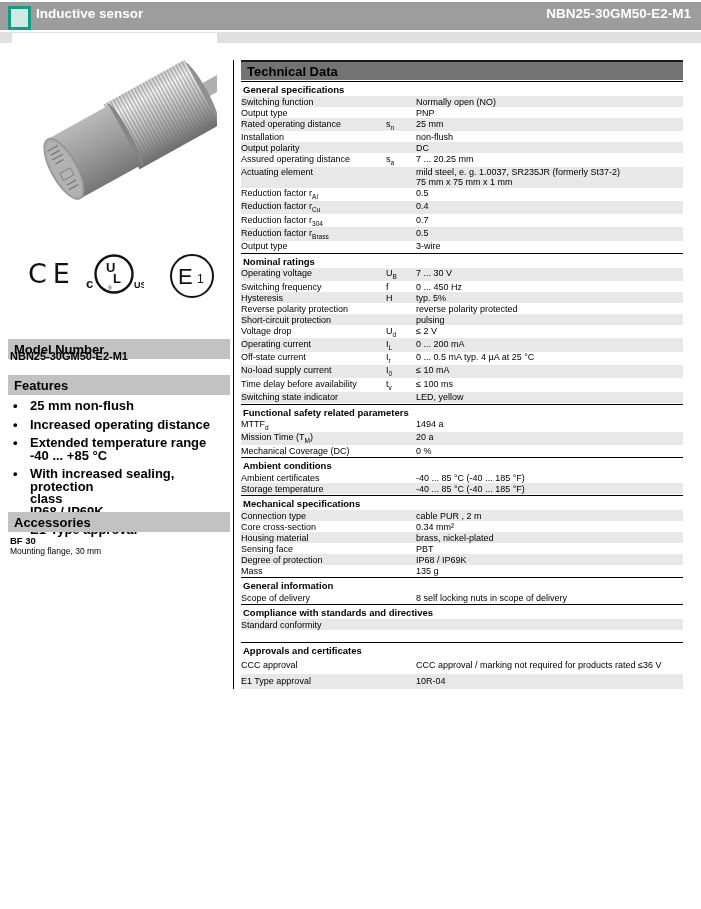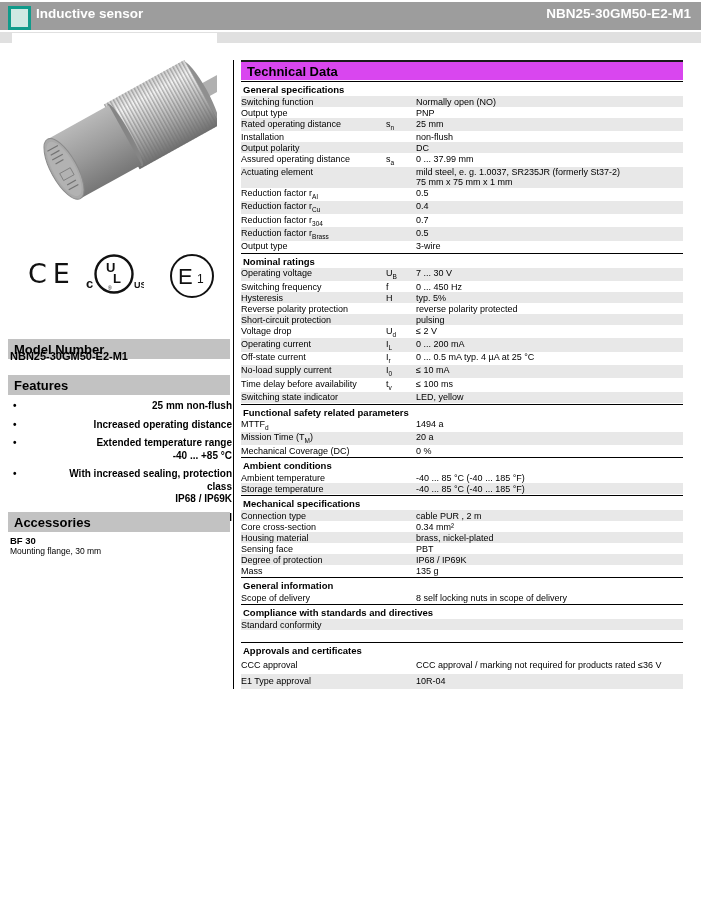--- a/index.html
+++ b/index.html
@@ -20,29 +20,29 @@
   .ul-mark{position:absolute;left:84px;top:250px;}
   .e1-mark{position:absolute;left:164px;top:251px;}
   svg text{font-family:"Liberation Sans",sans-serif;fill:#111;}
   
   .side-bar{position:absolute;left:8px;width:222px;height:20px;background:#c2c2c2;
         font-weight:bold;font-size:13px;padding:3px 0 0 6px;box-sizing:border-box;}
   .bar-model{top:339px;} .bar-features{top:375px;} .bar-accessories{top:512px;}
   .model-text{position:absolute;left:10px;top:350px;font-weight:bold;font-size:11px;}
   .features-list{position:absolute;left:8px;top:400px;width:224px;margin:0;padding:0;list-style:none;}
   .features-list li{position:relative;padding-left:22px;margin-bottom:6px;font-weight:bold;
-        font-size:10px;line-height:12.5px;white-space:pre-line;text-align:right;}
+        font-size:13px;line-height:12.5px;white-space:pre-line;}
   .features-list li:before{content:"\2022";position:absolute;left:5px;top:0;}
   .acc-name{position:absolute;left:10px;top:535px;font-weight:bold;font-size:9.5px;}
   .acc-desc{position:absolute;left:10px;top:546px;font-size:8.5px;}
   
   .v-divider{position:absolute;left:233px;top:60px;width:1px;height:849px;background:#000;}
   
   .right-col{position:absolute;left:241px;top:60px;width:442px;}
-  .tech-bar{height:20px;background:#d946ef;border-top:2px solid #1a1a1a;font-weight:bold;
+  .tech-bar{height:20px;background:#737373;border-top:2px solid #1a1a1a;font-weight:bold;
         font-size:13px;padding:2px 0 0 6px;box-sizing:border-box;}
   .spec-section-title{font-weight:bold;font-size:9.5px;border-top:1px solid #000;
         padding:2px 0 1px 2px;margin-top:1px;}
   .spec-row{display:flex;font-size:9px;line-height:10px;padding:0.5px 0;min-height:10px;}
   .spec-row.shaded{background:#e8e8e8;}
   .spec-label{width:145px;padding-left:0;box-sizing:border-box;}
   .spec-label.indent2{padding-left:22px;}
   .spec-sym{width:30px;}
   .spec-value{flex:1;white-space:pre-line;}
   .spec-row sub{font-size:6.5px;line-height:1;}
@@ -177,21 +177,21 @@
             <div class="spec-value">non-flush</div>
           </div>
           <div class="spec-row shaded">
             <div class="spec-label"><span>Output polarity</span></div>
             <div class="spec-sym"></div>
             <div class="spec-value">DC</div>
           </div>
           <div class="spec-row">
             <div class="spec-label"><span>Assured operating distance</span></div>
             <div class="spec-sym"><span>s</span><sub>a</sub></div>
-            <div class="spec-value">0 ... 37.99 mm</div>
+            <div class="spec-value">7 ... 20.25 mm</div>
           </div>
           <div class="spec-row shaded">
             <div class="spec-label"><span>Actuating element</span></div>
             <div class="spec-sym"></div>
             <div class="spec-value">mild steel, e. g. 1.0037, SR235JR (formerly St37-2)
 75 mm x 75 mm x 1 mm</div>
           </div>
           <div class="spec-row">
             <div class="spec-label"><span>Reduction factor r</span><sub>Al</sub></div>
             <div class="spec-sym"></div>
@@ -290,21 +290,21 @@
           </div>
           <div class="spec-row">
             <div class="spec-label"><span>Mechanical Coverage (DC)</span></div>
             <div class="spec-sym"></div>
             <div class="spec-value">0 %</div>
           </div>
         </div>
         <div class="spec-section">
           <div class="spec-section-title">Ambient conditions</div>
           <div class="spec-row">
-            <div class="spec-label"><span>Ambient temperature</span></div>
+            <div class="spec-label"><span>Ambient certificates</span></div>
             <div class="spec-sym"></div>
             <div class="spec-value">-40 ... 85 °C (-40 ... 185 °F)</div>
           </div>
           <div class="spec-row shaded">
             <div class="spec-label"><span>Storage temperature</span></div>
             <div class="spec-sym"></div>
             <div class="spec-value">-40 ... 85 °C (-40 ... 185 °F)</div>
           </div>
         </div>
         <div class="spec-section">

